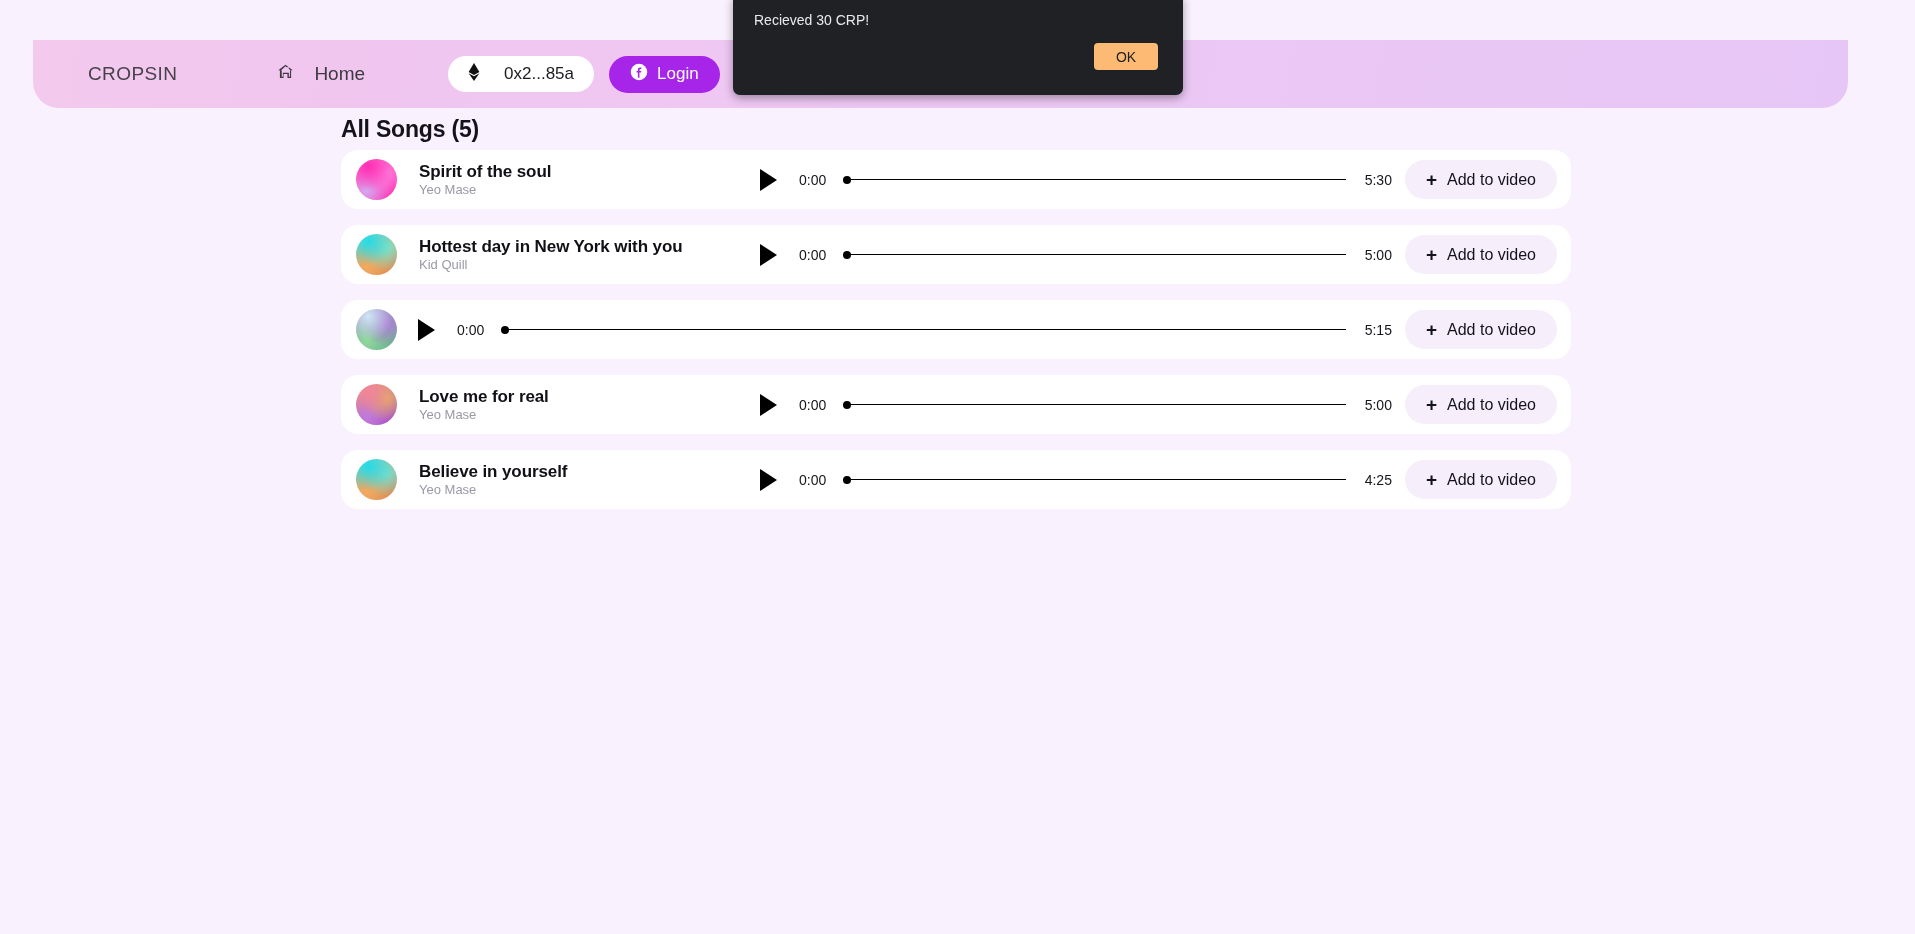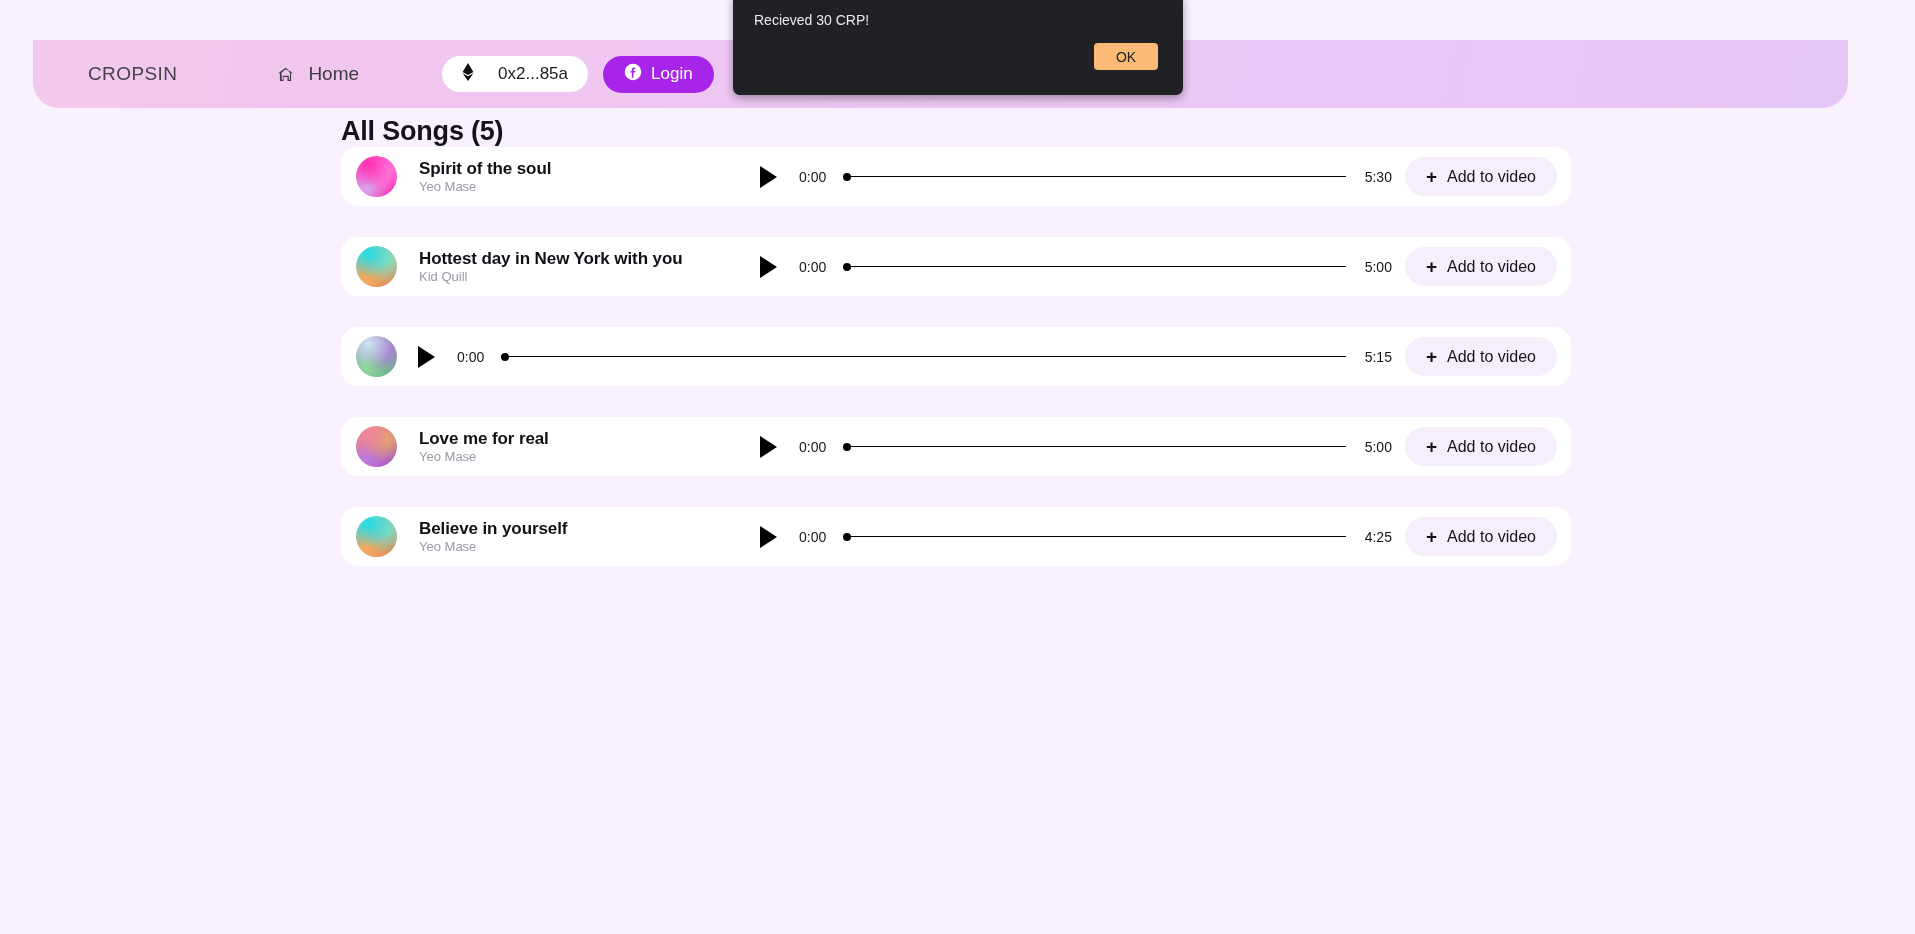--- a/index.html
+++ b/index.html
@@ -37,22 +37,22 @@
   .brand {
     font-size: 19px;
     color: #46424a;
     letter-spacing: 0.4px;
     margin-left: 25px;
     white-space: nowrap;
   }
 
   .nav-home {
     display: flex;
-    align-items: center;
-    gap: 14px;
+    align-items: flex-start;
+    gap: 20px;
     margin-left: 100px;
     color: #3d3a42;
     font-size: 19px;
     white-space: nowrap;
     cursor: pointer;
   }
   .nav-home .home-icon { display: flex; align-items: center; }
 
   .search-box {
     margin-left: 66px;
@@ -103,28 +103,28 @@
 
   
   .main {
     position: absolute;
     left: 341px;
     top: 116px;
     width: 1230px;
   }
 
   .section-title {
-    font-size: 27px;
+    font-size: 23px;
     font-weight: bold;
     color: #15131a;
     letter-spacing: -0.2px;
-    margin-bottom: 0;
-  }
-
-  .song-list { display: flex; flex-direction: column; gap: 31px; }
+    margin-bottom: 7px;
+  }
+
+  .song-list { display: flex; flex-direction: column; gap: 16px; }
 
   .song-row {
     position: relative;
     height: 59px;
     background: #ffffff;
     border-radius: 17px;
     display: flex;
     align-items: center;
     padding-left: 15px;
     padding-right: 14px;

